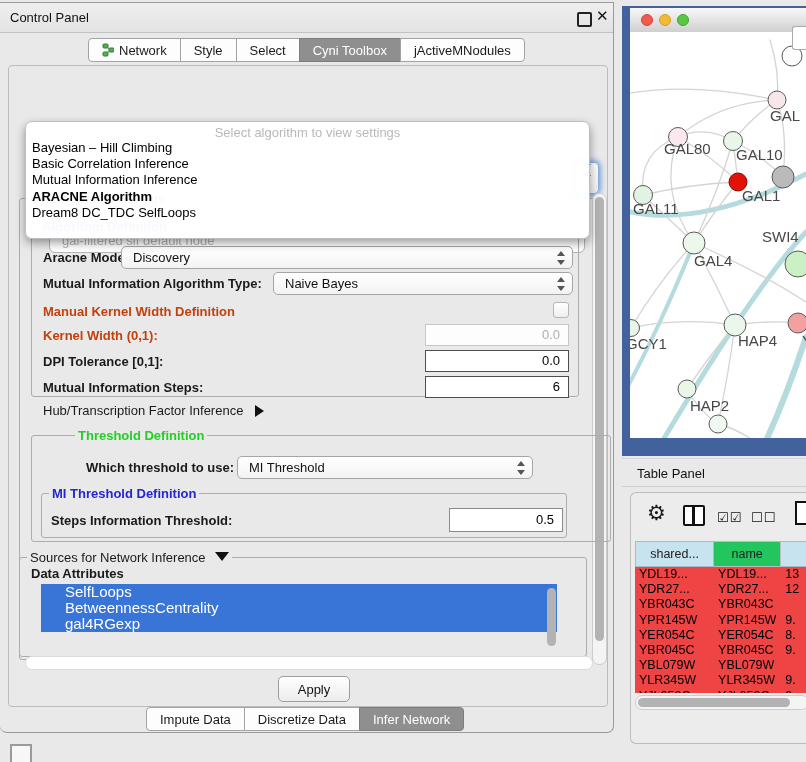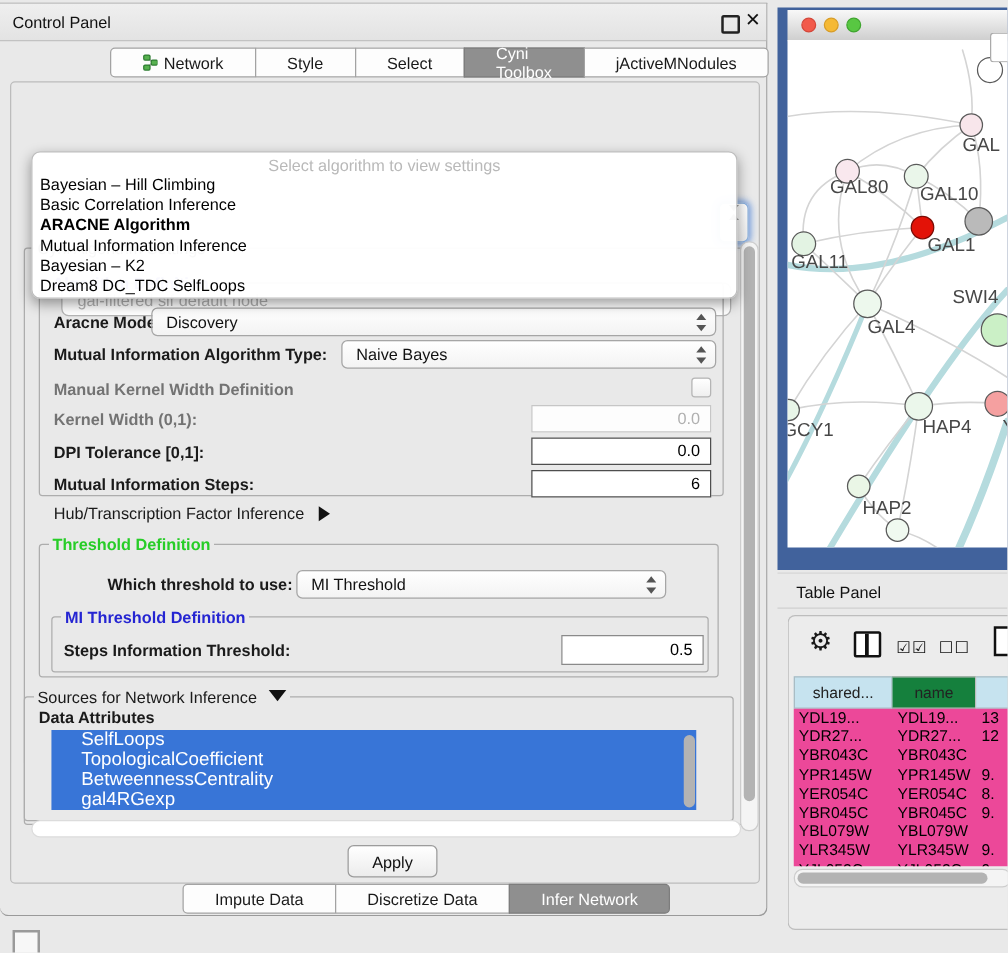--- a/index.html
+++ b/index.html
@@ -11,21 +11,21 @@
   #control-window{left:0;top:2px;width:613px;height:729px;background:#e9e9e9;
      border:1px solid #9a9a9a;border-left:none;border-radius:0 0 7px 7px;}
   #cp-titlebar{left:0;top:0;width:100%;height:29px;border-bottom:1px solid #c2c2c2;
      background:linear-gradient(#efefef,#e3e3e3);}
   #cp-title{left:10px;top:7px;font-size:13px;color:#111;}
   #cp-float{left:577px;top:9px;width:11px;height:11px;border:2px solid #222;border-radius:2px;}
   #cp-close{left:596px;top:4px;font-size:15px;font-weight:bold;color:#111;}
   
   #main-tabs{left:88px;top:35px;height:24px;display:flex;}
   .tab{height:22px;border:1px solid #a3a3a3;background:#fdfdfd;color:#1a1a1a;
-       font-size:13px;display:flex;align-items:center;padding:0 25px;margin-right:-1px;}
+       font-size:13px;display:flex;align-items:center;padding:0 13px;margin-right:-1px;}
   .tab:first-child{border-radius:4px 0 0 4px;}
   .tab:last-child{border-radius:0 4px 4px 0;}
   .tab.sel{background:#8f8f8f;color:#fff;border-color:#7d7d7d;}
   .tab .ticon{margin-right:5px;display:inline-flex;}
   
   #inner-panel{left:8px;top:62px;width:598px;height:640px;border:1px solid #bcbcbc;
       border-radius:4px;background:#e9e9e9;}
   
   #bg-combo-arrow{left:566px;top:96px;width:22px;height:30px;background:linear-gradient(#fff,#eee);
       border:1px solid #8ab0e0;border-radius:5px;box-shadow:0 0 5px 2px rgba(90,140,220,.75);}
@@ -37,21 +37,21 @@
   #algo-prompt{width:100%;text-align:center;color:#b9b9b9;font-size:13px;margin-top:3px;}
   .algo-item{font-size:13px;color:#000;padding:0 2px 0 6px;line-height:16.2px;white-space:nowrap;}
   .algo-item.bold{font-weight:bold;}
   
   fieldset{position:absolute;border:1px solid #adadad;border-radius:3px;margin:0;padding:0;}
   legend{font-size:13px;padding:0 3px;margin-left:7px;white-space:nowrap;}
   legend.black{color:#1a1a1a;}
   legend.blue{color:#2525d2;font-weight:bold;}
   legend.green{color:#27cd27;font-weight:bold;}
   .lbl{font-size:13px;font-weight:bold;color:#1a1a1a;white-space:nowrap;}
-  .lbl.dis{color:#737373;}
+  .lbl.dis{color:#c2410c;}
   .plain{font-size:13px;color:#1a1a1a;}
   
   .combo{position:absolute;height:23px;background:linear-gradient(#ffffff,#f3f3f3);
       border:1px solid #a6a6a6;border-radius:5px;box-sizing:border-box;
       font-size:13px;color:#111;line-height:21px;padding-left:11px;}
   .combo .arrows{position:absolute;right:7px;top:3px;width:9px;height:16px;}
   .arrows .up{position:absolute;top:1px;left:1px;width:0;height:0;
       border-left:4px solid transparent;border-right:4px solid transparent;border-bottom:5px solid #555;}
   .arrows .dn{position:absolute;bottom:1px;left:1px;width:0;height:0;
       border-left:4px solid transparent;border-right:4px solid transparent;border-top:5px solid #555;}
@@ -84,22 +84,22 @@
   #tp-title{left:637px;top:466px;font-size:13px;color:#111;}
   #tp-divider1{left:622px;top:458px;width:184px;height:1px;background:#d6d6d6;}
   #tp-divider2{left:622px;top:486px;width:184px;height:1px;background:#d0d0d0;}
   #table-window{left:630px;top:492px;width:176px;height:250px;background:#ececec;
       border:1px solid #bdbdbd;border-right:none;border-radius:6px 0 0 6px;}
   .tb-icon{position:absolute;color:#1a1a1a;}
   #tbl-header{left:4px;top:48px;width:172px;height:26px;display:flex;}
   .th{box-sizing:border-box;border:1px solid #a9bcc4;border-left:none;font-size:12.5px;color:#222;
       display:flex;align-items:center;justify-content:center;}
   .th.blue{background:#c6e3ef;}
-  .th.gray{background:#15803d;border-color:#bcbcbc;text-align:right;}
-  #tbl-rows{left:4px;top:74px;width:172px;height:126px;overflow:hidden;background:#ec4899;}
+  .th.gray{background:#22c55e;border-color:#bcbcbc;text-align:right;}
+  #tbl-rows{left:4px;top:74px;width:172px;height:126px;overflow:hidden;background:#ef4444;}
   .trow{display:flex;height:15.2px;}
   .td{font-size:12.5px;color:#000;white-space:nowrap;overflow:hidden;line-height:15.2px;}
   #tp-hscroll{left:4px;top:202px;width:172px;height:13px;}
   
   #mini-square{left:10px;top:744px;width:18px;height:18px;border:2px solid #9a9a9a;background:#f7f7f7;}
   svg text{font-family:"Liberation Sans","DejaVu Sans",sans-serif;}
 </style>
 </head>
 <body>
 
@@ -145,23 +145,22 @@
           <span class="dn"></span>
         </span>
     </div>
     <div id="bg-combo" class="abs">gal-filtered sif default node</div>
 
     <div id="algo-popup" class="abs">
       <div id="algo-prompt">Select algorithm to view settings</div>
       <div id="algo-items">
           <div class="algo-item">Bayesian – Hill Climbing</div>
           <div class="algo-item">Basic Correlation Inference</div>
+          <div class="algo-item">Mutual Information Inference</div>
           <div class="algo-item bold">ARACNE Algorithm</div>
-          <div class="algo-item">Mutual Information Inference</div>
-          <div class="algo-item">Bayesian – K2</div>
           <div class="algo-item">Dream8 DC_TDC SelfLoops</div>
         </div>
     </div>
 
     <fieldset style="left:10px;top:125px;width:578px;height:467px;">
       <legend class="black">Cyni Algorithm Settings</legend>
     </fieldset>
 
     <div class="abs sb-track" style="left:583px;top:127px;width:13px;height:470px;">
       <div class="sb-thumb abs" style="left:1.5px;top:3px;width:9px;height:444px;"></div>
@@ -193,21 +192,21 @@
     <div class="lbl abs" style="left:34px;top:288px;">DPI Tolerance [0,1]:</div>
     <div class="tfield" style="left:416px;top:284px;width:144px;">0.0</div>
     <div class="lbl abs" style="left:34px;top:314px;">Mutual Information Steps:</div>
     <div class="tfield" style="left:416px;top:310px;width:144px;">6</div>
 
     <div class="plain abs" style="left:34px;top:337px;">
       <span>Hub/Transcription Factor Inference</span>
       <span style="display:inline-block;margin-left:8px;width:0;height:0;border-top:6px solid transparent;border-bottom:6px solid transparent;border-left:9px solid #111;vertical-align:-2px;"></span>
     </div>
 
-    <fieldset style="left:22px;top:362px;width:542px;height:112px;">
+    <fieldset style="left:22px;top:362px;width:542px;height:112px;padding-left:36px;">
       <legend class="green">Threshold Definition</legend>
     </fieldset>
     <div class="lbl abs" style="left:77px;top:394px;">Which threshold to use:</div>
     <div class="combo" style="left:228px;top:390px;width:296px;">
       <span>MI Threshold</span>
       <span class="arrows">
           <span class="up"></span>
           <span class="dn"></span>
         </span>
     </div>
@@ -219,21 +218,20 @@
 
     <fieldset style="left:10px;top:484px;width:566px;height:105px;">
       <legend class="black">
         <span>Sources for Network Inference</span>
         <span style="display:inline-block;margin-left:6px;width:0;height:0;border-left:7px solid transparent;border-right:7px solid transparent;border-top:9px solid #111;vertical-align:1px;"></span>
       </legend>
     </fieldset>
     <div class="lbl abs" style="left:22px;top:500px;">Data Attributes</div>
     <div class="abs" id="src-list" style="left:32px;top:518px;width:516px;height:70px;overflow:hidden;">
         <div class="src-item">SelfLoops</div>
-        <div class="src-item">TopologicalCoefficient</div>
         <div class="src-item">BetweennessCentrality</div>
         <div class="src-item">gal4RGexp</div>
       </div>
     <div class="sb-thumb abs" style="left:538px;top:522px;width:9px;height:58px;"></div>
     <div class="abs" style="left:16px;top:590px;width:566px;height:12px;background:#fff;border-radius:7px;border:1px solid #dcdcdc;"></div>
 
     <div id="apply-btn" class="abs">Apply</div>
   </div>
 
   <div id="bottom-tabs" class="abs">

